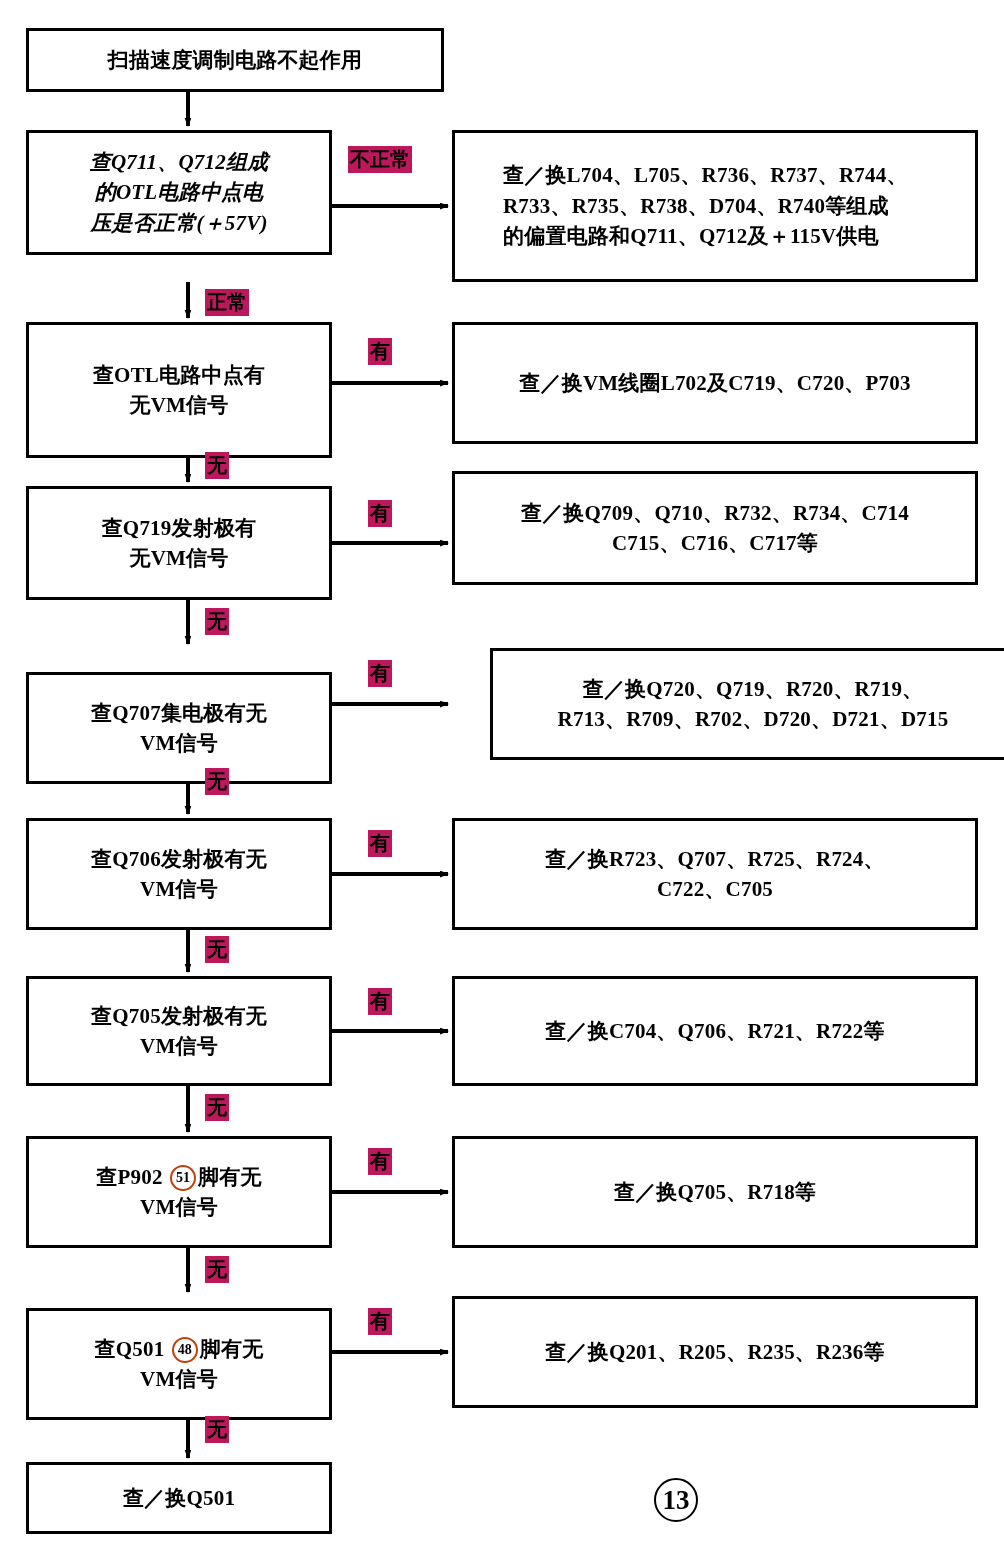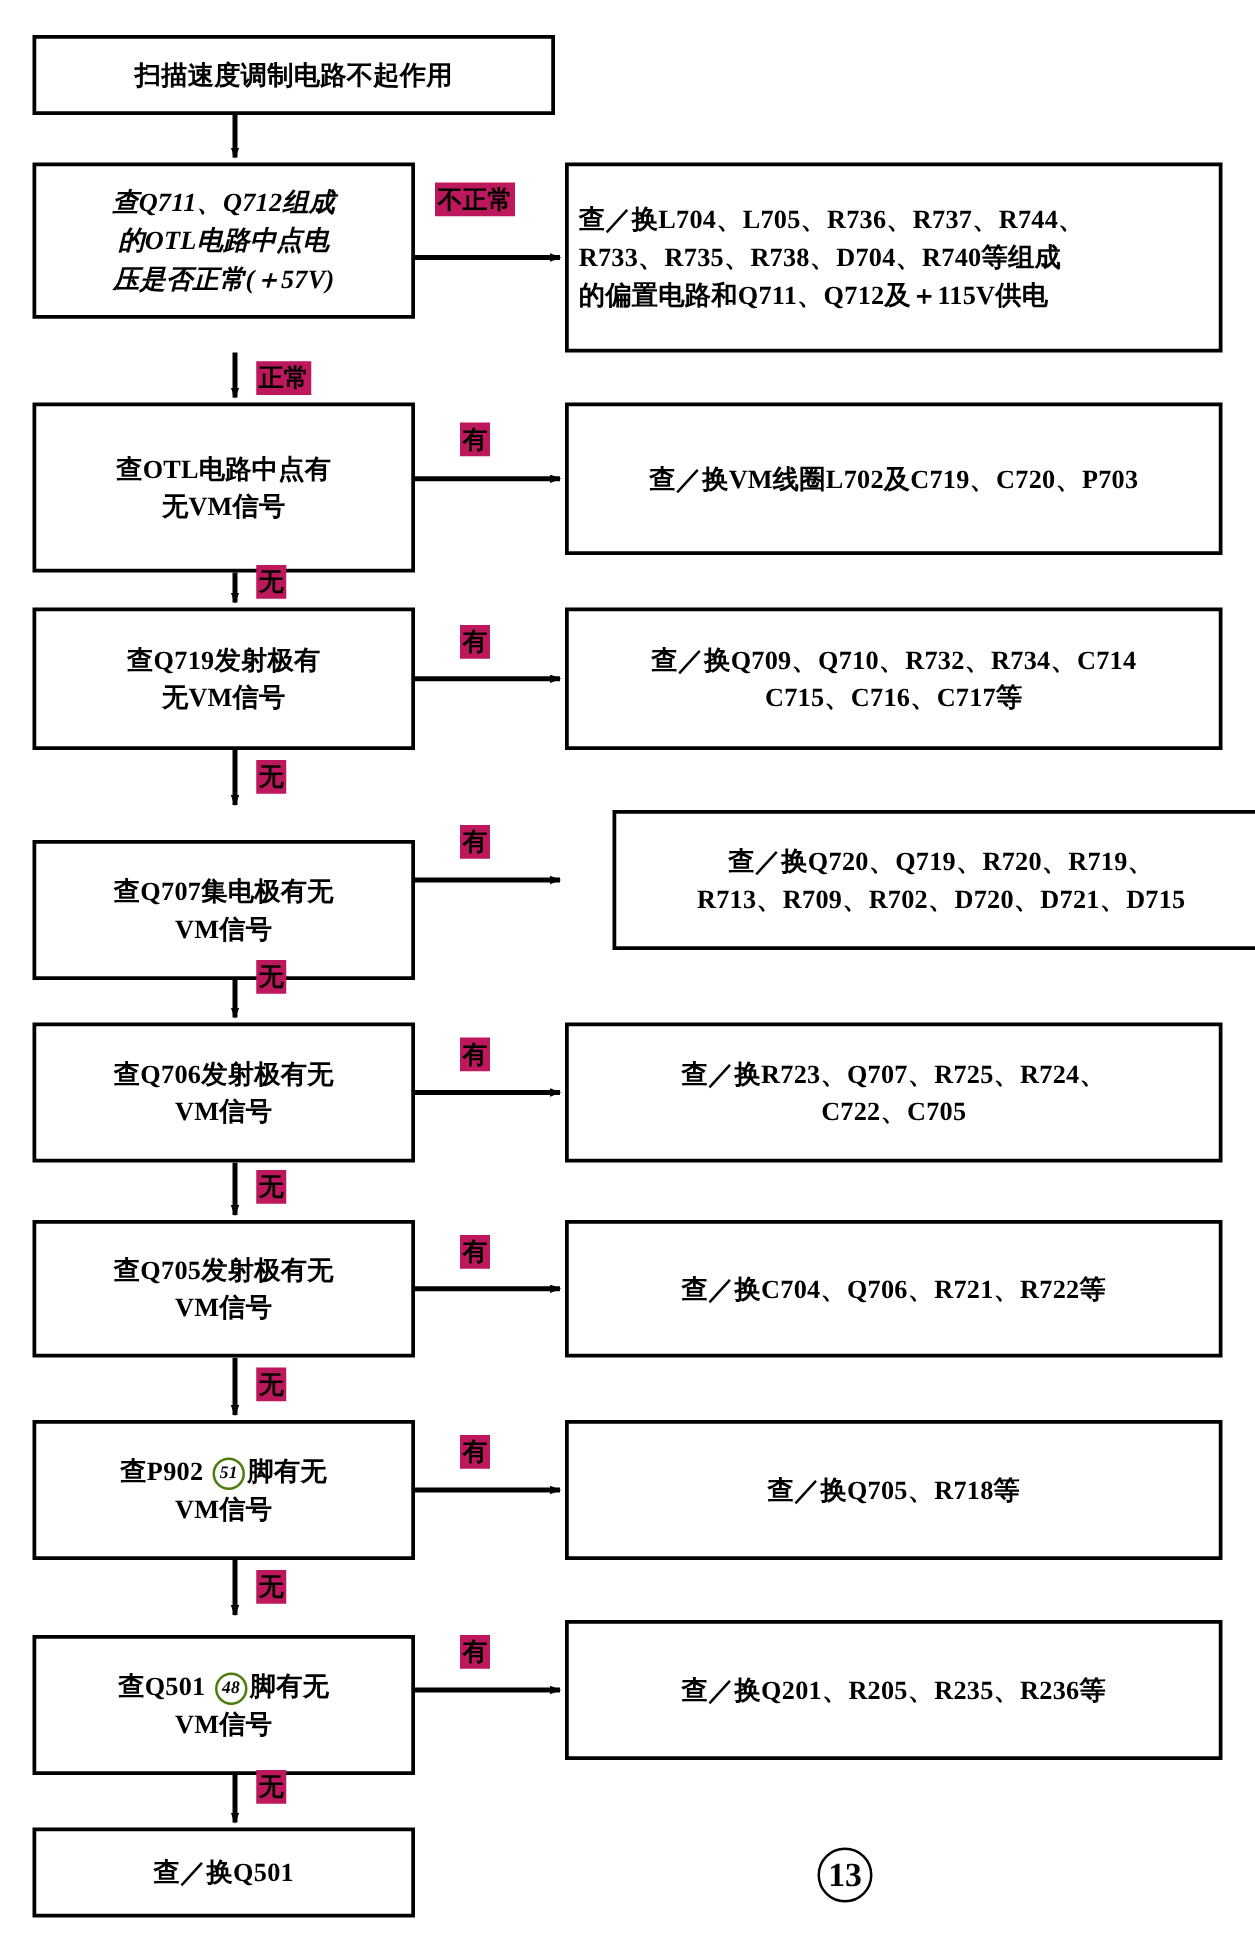--- a/index.html
+++ b/index.html
@@ -67,30 +67,29 @@
     position: absolute;
     left: 0; top: 0;
     width: 1004px;
     height: 1561px;
     pointer-events: none;
   }
   .pin {
     display: inline-flex;
     align-items: center;
     justify-content: center;
-    border: 2px solid #4d7c0f;
+    border: 2px solid #c2410c;
     border-radius: 50%;
     width: 22px;
     height: 22px;
     font-size: 14px;
     line-height: 1;
     vertical-align: 2px;
     margin: 0 2px;
     font-weight: bold;
-    font-style: italic;
   }
 </style>
 </head>
 <body>
 
 <div id="canvas">
 
   <svg class="wires" viewBox="0 0 1004 1561">
     <defs>
       <marker id="arrow" markerWidth="10" markerHeight="10" refX="8" refY="3.4" orient="auto" markerUnits="userSpaceOnUse">
@@ -123,38 +122,38 @@
   <div class="box" style="left:26px;top:28px;width:418px;height:64px;">
     <div class="inner">扫描速度调制电路不起作用</div>
   </div>
 
   <div class="box left-box" style="left:26px;top:130px;width:306px;height:125px;font-style:italic;">
     <div class="inner">查Q711、Q712组成
 的OTL电路中点电
 压是否正常(＋57V)</div>
   </div>
   <div class="box right-box" style="left:452px;top:130px;width:526px;height:152px;text-align:left;">
-    <div class="inner" style="text-align:left;">查／换L704、L705、R736、R737、R744、
+    <div class="inner" style="text-align:left;margin-left:40px;">查／换L704、L705、R736、R737、R744、
 R733、R735、R738、D704、R740等组成
 的偏置电路和Q711、Q712及＋115V供电</div>
   </div>
 
   <div class="box left-box" style="left:26px;top:322px;width:306px;height:136px;">
     <div class="inner">查OTL电路中点有
 无VM信号</div>
   </div>
   <div class="box right-box" style="left:452px;top:322px;width:526px;height:122px;">
     <div class="inner">查／换VM线圈L702及C719、C720、P703</div>
   </div>
 
   <div class="box left-box" style="left:26px;top:486px;width:306px;height:114px;">
     <div class="inner">查Q719发射极有
 无VM信号</div>
   </div>
-  <div class="box right-box" style="left:452px;top:486px;width:526px;height:114px;">
+  <div class="box right-box" style="left:452px;top:471px;width:526px;height:114px;">
     <div class="inner">查／换Q709、Q710、R732、R734、C714
 C715、C716、C717等</div>
   </div>
 
   <div class="box left-box" style="left:26px;top:648px;width:306px;height:112px;margin-top:24px;">
     <div class="inner">查Q707集电极有无
 VM信号</div>
   </div>
   <div class="box right-box" style="left:452px;top:648px;width:526px;height:112px;margin-left:38px;">
     <div class="inner">查／换Q720、Q719、R720、R719、

